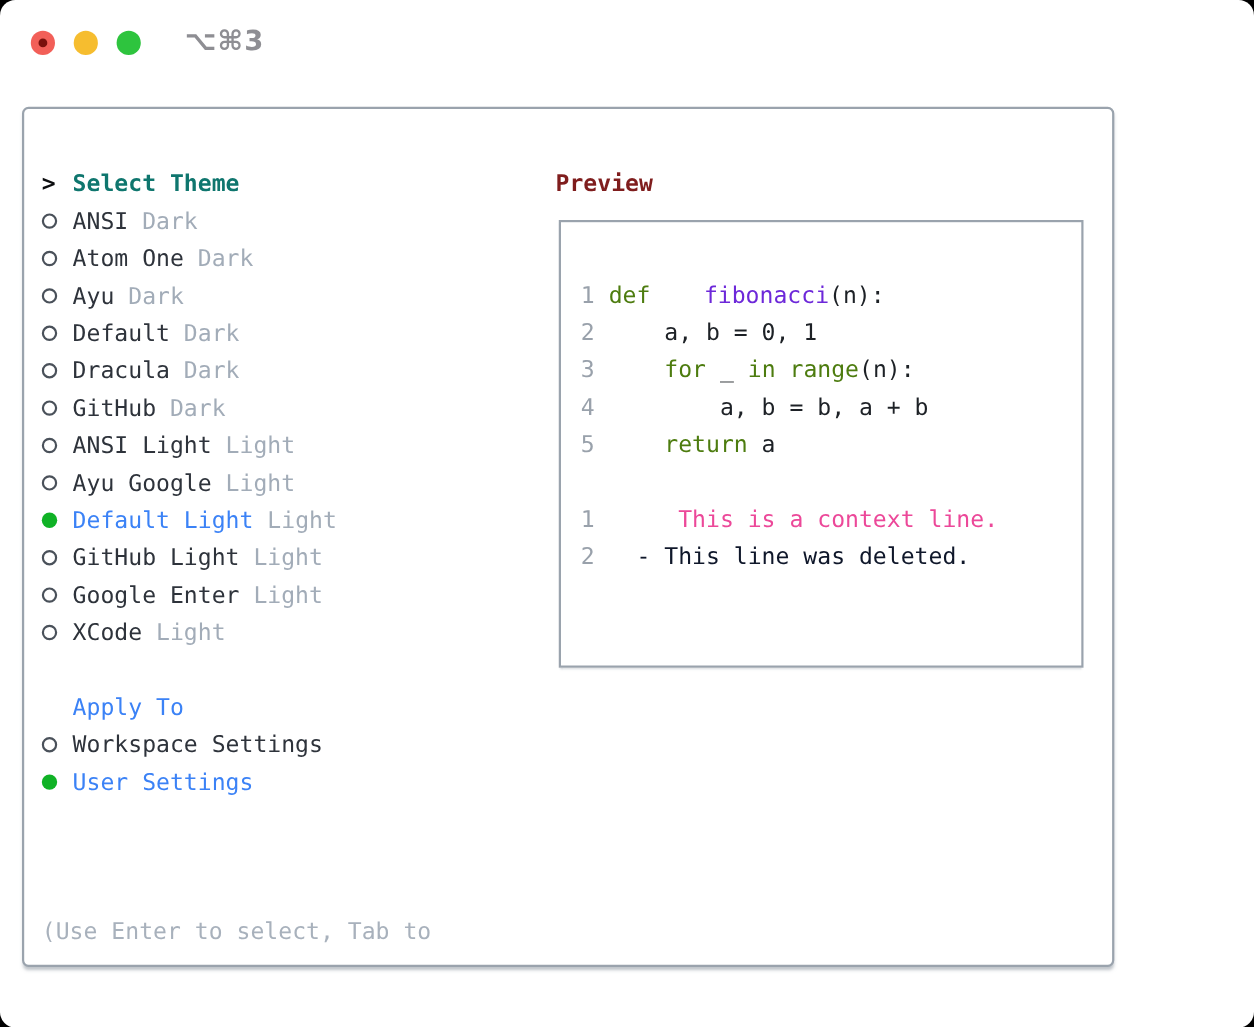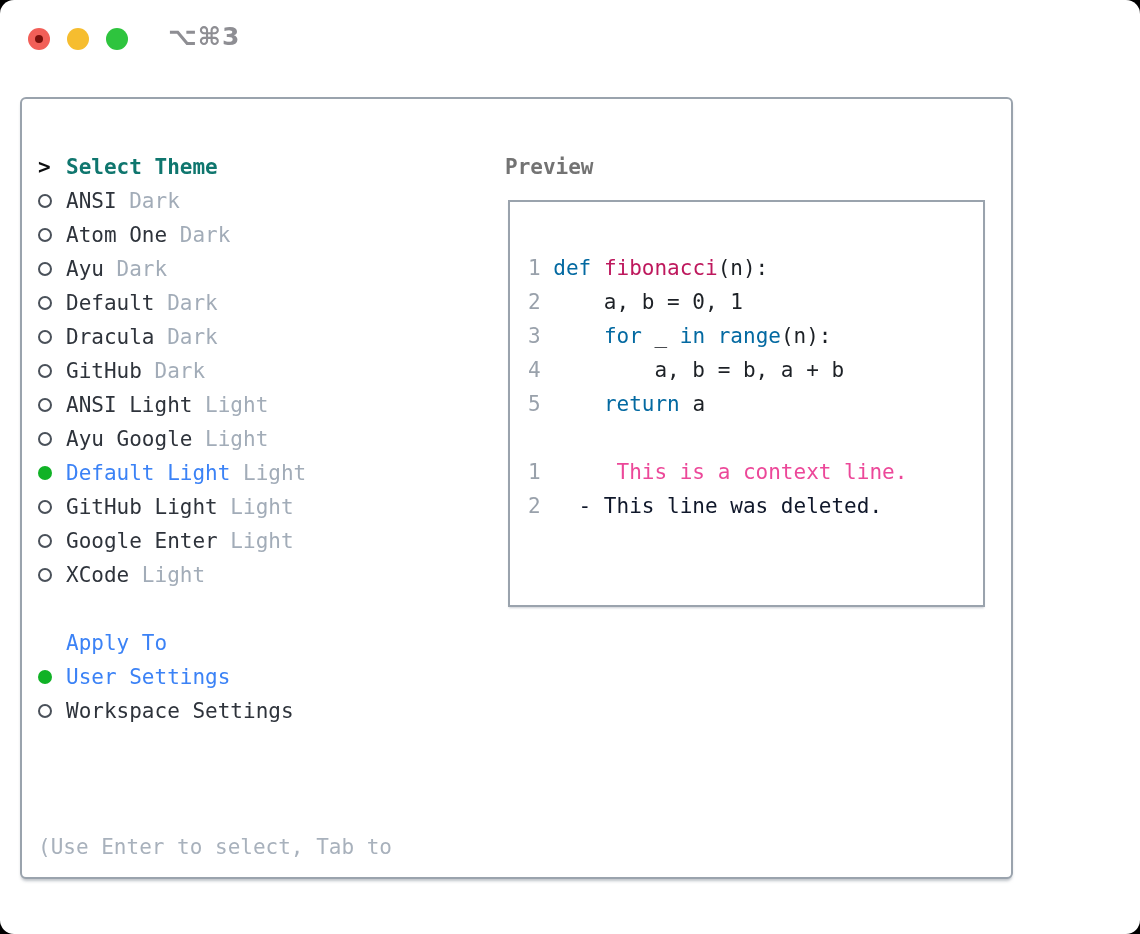--- a/index.html
+++ b/index.html
@@ -33,29 +33,29 @@
   .hdr{font-weight:bold;color:#0f766e;}
   .name{color:#2e333b;}
   .name.sel{color:#3b82f6;}
   .variant{color:#a2acb8;margin-left:12.65px;}
   .apply-label{color:#3b82f6;padding-left:28px;}
   .spacer{height:34px;}
   .hint{color:#a8b1bc;line-height:34px;white-space:pre;}
 
   
   .preview-label{position:absolute;left:483px;top:51px;height:34px;line-height:34px;
-                 font-size:21px;font-weight:bold;color:#737373;}
+                 font-size:21px;font-weight:bold;color:#7f1d1d;}
   .preview-box{position:absolute;left:486px;top:101px;width:473px;height:403px;
                border:2px solid #9aa3ad;background:#fff;
                box-shadow:0 2px 2px -1px rgba(125,135,148,.4);}
   .code{position:absolute;left:18px;top:49px;font-size:21px;line-height:34px;}
   .code-line{height:34px;white-space:pre;}
   .num{color:#99a1ab;}
-  .kw{color:#0369a1;}
-  .fn{color:#be185d;}
+  .kw{color:#4d7c0f;}
+  .fn{color:#6d28d9;margin-left:36px;}
   .plain{color:#1d2126;}
   .ctx{color:#ec4899;}
   .del{color:#0f172a;}
   .add{color:#17b81e;}
 </style>
 </head>
 <body>
 
 <div class="stage">
   <div class="window">
@@ -140,26 +140,26 @@
           <span class="name">XCode</span>
           <span class="variant">Light</span>
         </div>
 
         <div class="spacer"></div>
 
         <div class="row apply-label">
           <span>Apply To</span>
         </div>
         <div class="row">
+          <span class="marker"><span class="radio"></span></span>
+          <span class="name">Workspace Settings</span>
+        </div>
+        <div class="row">
           <span class="marker"><span class="radio on"></span></span>
           <span class="name sel">User Settings</span>
-        </div>
-        <div class="row">
-          <span class="marker"><span class="radio"></span></span>
-          <span class="name">Workspace Settings</span>
         </div>
 
         <div class="spacer"></div>
 
         <div class="hint">
           <div>(Use Enter to select, Tab to</div>
           <div>change focus)</div>
         </div>
       </div>
 

